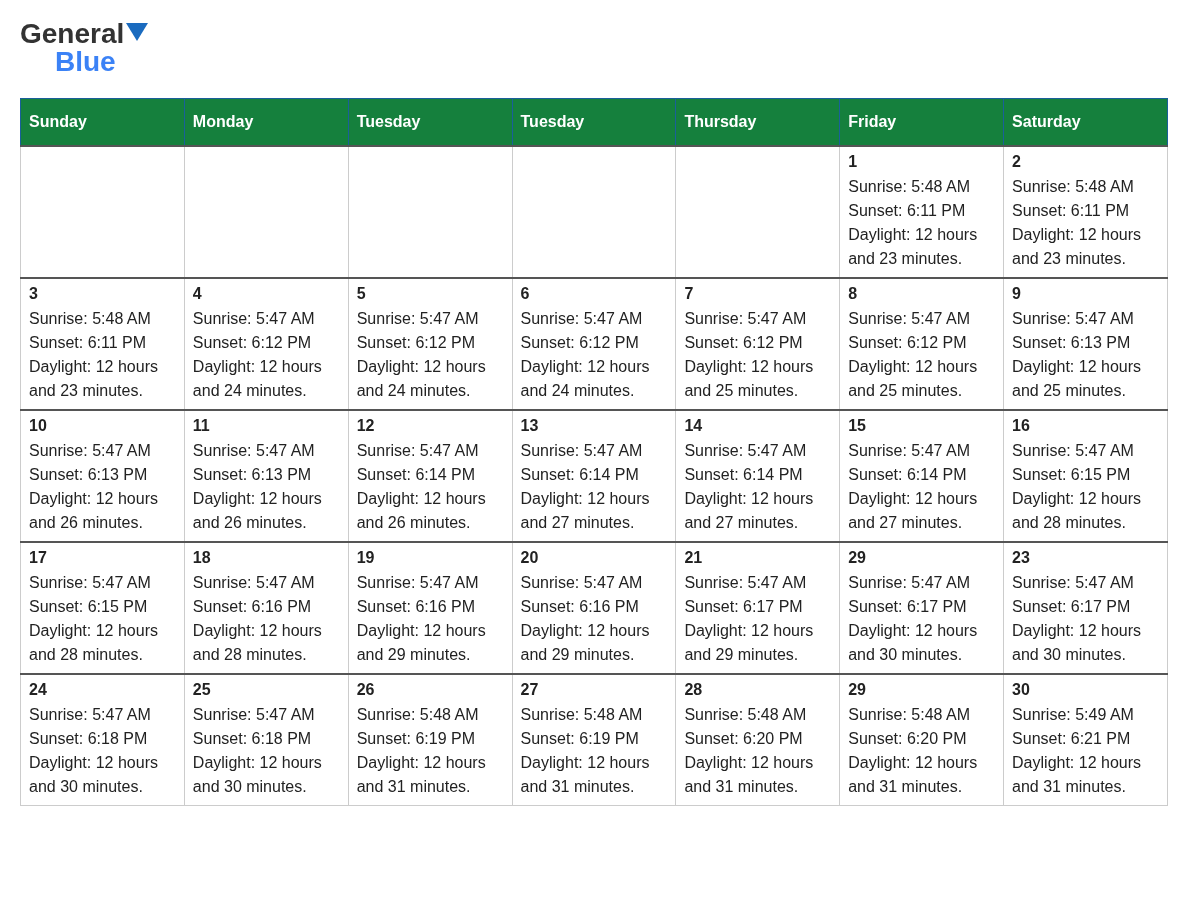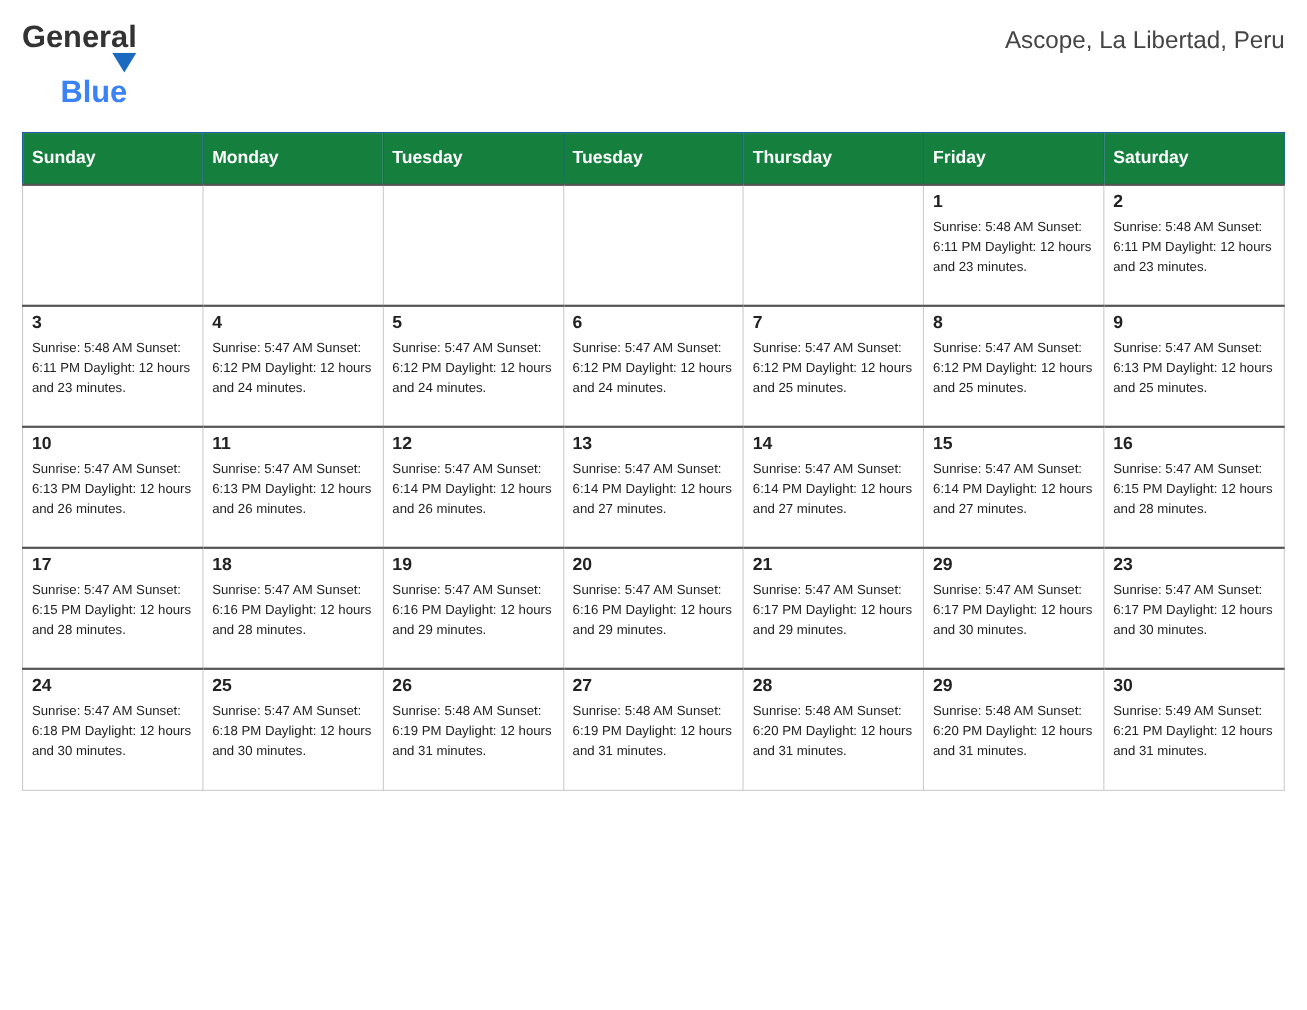--- a/index.html
+++ b/index.html
@@ -73,43 +73,42 @@
       border-top: 2px solid #555;
     }
     .day-number {
       font-size: 16px;
       font-weight: bold;
       color: #222;
       display: block;
       margin-bottom: 4px;
     }
     .day-info {
-      font-size: 12px;
+      font-size: 16px;
       color: #222;
       line-height: 1.5;
     }
     .empty-cell {
       background: #f9f9f9;
     }
   </style>
 </head>
 <body>
 
 <div class="header">
   <div class="logo">
-    <div style="display:flex; align-items:flex-end;flex-direction:column;">
+    <div style="display:flex; align-items:center;">
       <span class="logo-text">General</span>
       <svg width="22" height="22" viewBox="0 0 22 22" style="margin-left:2px;">
         <polygon points="0,0 22,0 11,18" fill="#1a6bbf"></polygon>
       </svg>
     </div>
     <div class="logo-blue">Blue</div>
   </div>
   <div class="title-area">
-    <div class="subtitle">Ascope, La Libertad, Peru</div>
   </div>
 </div>
 
 <table class="calendar">
   <thead>
     <tr>
 
     <th>Sunday</th>
         <th>Monday</th>
         <th>Tuesday</th>

